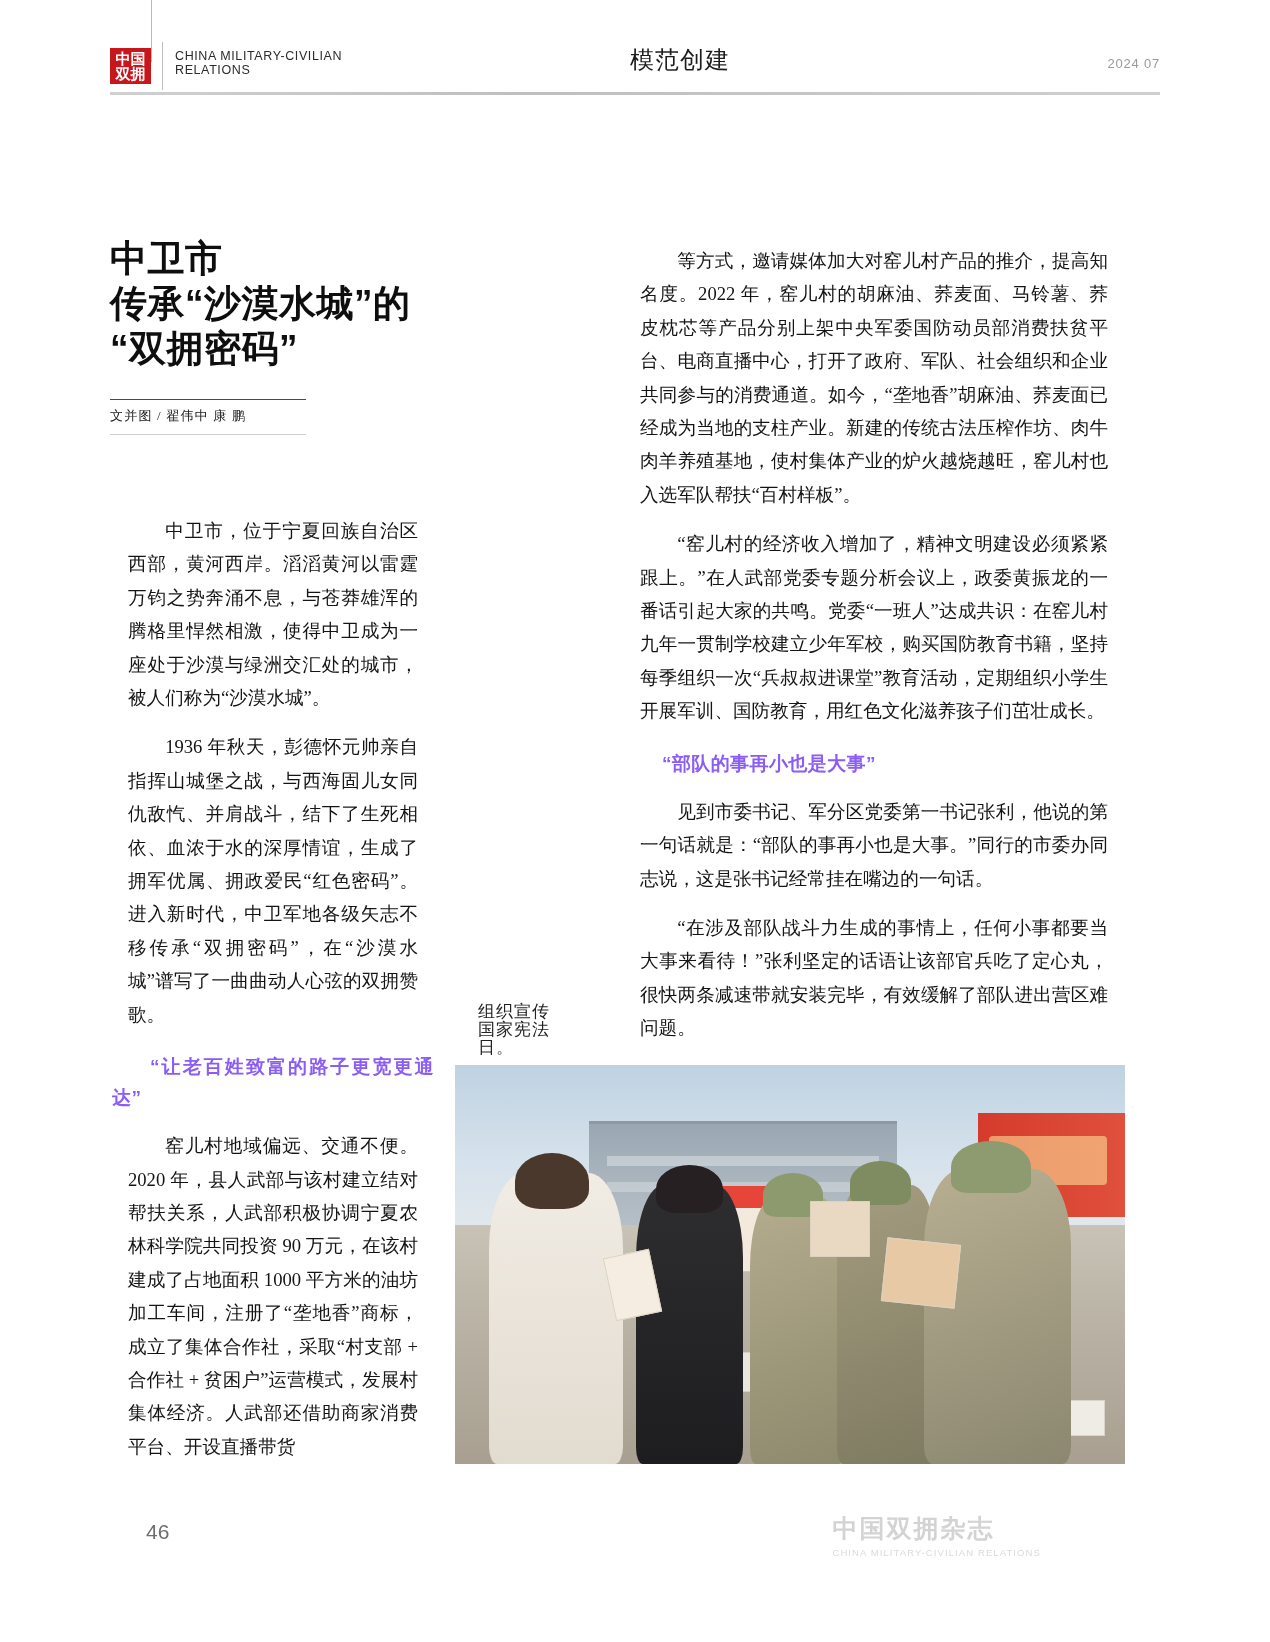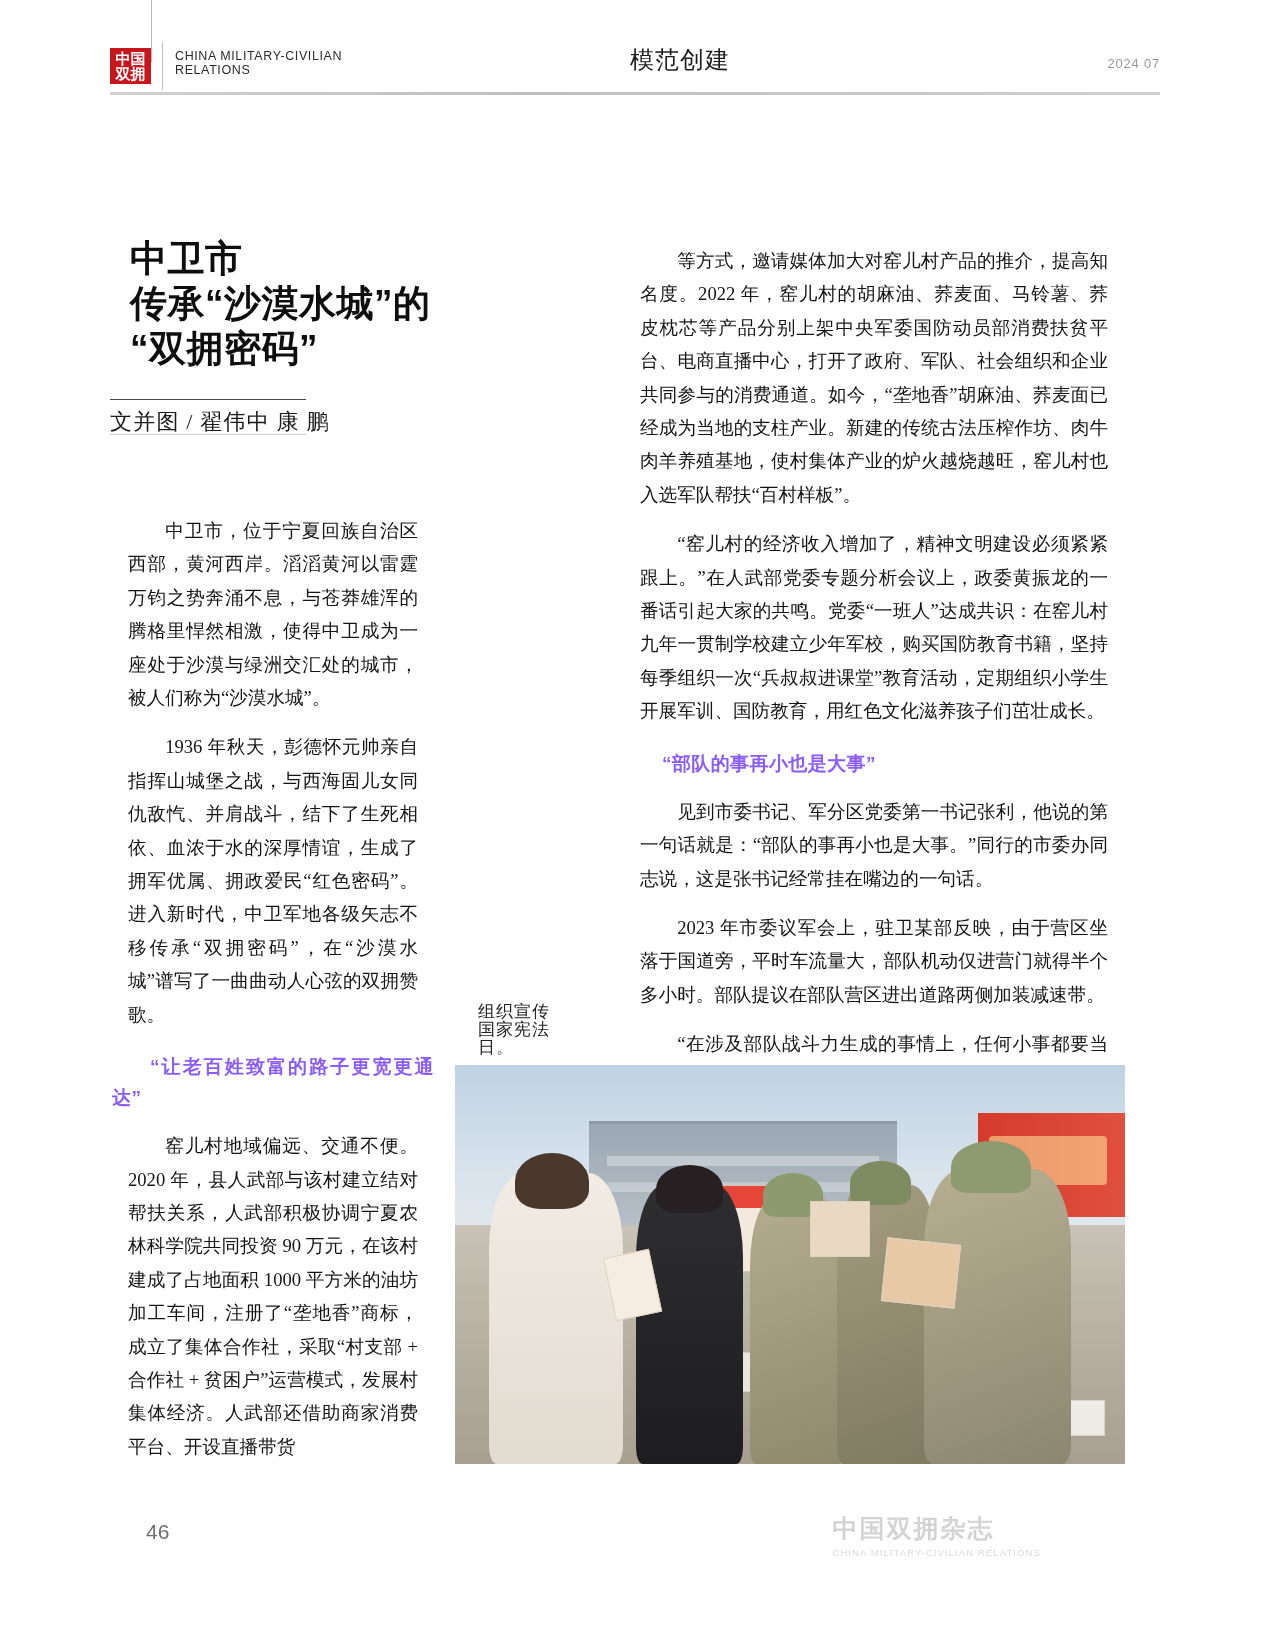--- a/index.html
+++ b/index.html
@@ -82,32 +82,31 @@
 
   
   .headline {
     position:absolute; left:110px; top:236px; width:420px;
     font-family:"Liberation Sans", sans-serif;
     font-weight:bold;
     font-size:37px;
     line-height:45px;
     color:#0e0e0e;
     letter-spacing:0.5px;
-    margin-left:20px;
   }
   .headline div { white-space:nowrap; }
 
   .byline-rule {
     position:absolute; left:110px; top:399px; width:196px; height:1px;
     background:#4a4a4a;
   }
   .byline {
     position:absolute; left:110px; top:407px;
     font-family:"Liberation Serif", serif;
-    font-size:22px;
+    font-size:13px;
     color:#1a1a1a;
     letter-spacing:1.2px;
   }
   .byline-rule2 {
     position:absolute; left:110px; top:434px; width:196px; height:1px;
     background:#cfcfcf;
   }
 
   
   .col {
@@ -276,21 +275,20 @@
     <p>1936 年秋天，彭德怀元帅亲自指挥山城堡之战，与西海固儿女同仇敌忾、并肩战斗，结下了生死相依、血浓于水的深厚情谊，生成了拥军优属、拥政爱民“红色密码”。进入新时代，中卫军地各级矢志不移传承“双拥密码”，在“沙漠水城”谱写了一曲曲动人心弦的双拥赞歌。</p>
     <p class="subhead">“让老百姓致富的路子更宽更通达”</p>
     <p>窑儿村地域偏远、交通不便。2020 年，县人武部与该村建立结对帮扶关系，人武部积极协调宁夏农林科学院共同投资 90 万元，在该村建成了占地面积 1000 平方米的油坊加工车间，注册了“垄地香”商标，成立了集体合作社，采取“村支部 + 合作社 + 贫困户”运营模式，发展村集体经济。人武部还借助商家消费平台、开设直播带货</p>
   </div>
 
   <div class="col col-right">
     <p>等方式，邀请媒体加大对窑儿村产品的推介，提高知名度。2022 年，窑儿村的胡麻油、荞麦面、马铃薯、荞皮枕芯等产品分别上架中央军委国防动员部消费扶贫平台、电商直播中心，打开了政府、军队、社会组织和企业共同参与的消费通道。如今，“垄地香”胡麻油、荞麦面已经成为当地的支柱产业。新建的传统古法压榨作坊、肉牛肉羊养殖基地，使村集体产业的炉火越烧越旺，窑儿村也入选军队帮扶“百村样板”。</p>
     <p>“窑儿村的经济收入增加了，精神文明建设必须紧紧跟上。”在人武部党委专题分析会议上，政委黄振龙的一番话引起大家的共鸣。党委“一班人”达成共识：在窑儿村九年一贯制学校建立少年军校，购买国防教育书籍，坚持每季组织一次“兵叔叔进课堂”教育活动，定期组织小学生开展军训、国防教育，用红色文化滋养孩子们茁壮成长。</p>
     <p class="subhead">“部队的事再小也是大事”</p>
     <p>见到市委书记、军分区党委第一书记张利，他说的第一句话就是：“部队的事再小也是大事。”同行的市委办同志说，这是张书记经常挂在嘴边的一句话。</p>
-    <p>2023 年市委议军会上，驻卫某部反映，由于营区坐落于国道旁，平时车流量大，部队机动仅进营门就得半个多小时。部队提议在部队营区进出道路两侧加装减速带。</p>
     <p>“在涉及部队战斗力生成的事情上，任何小事都要当大事来看待！”张利坚定的话语让该部官兵吃了定心丸，很快两条减速带就安装完毕，有效缓解了部队进出营区难问题。</p>
     <p>作为有着拥军优属光荣传统的革命老区，中卫市始终把双拥工作当作事关战略全局的重要政治任务，大力弘扬“一</p>
   </div>
 
   <div class="photo-caption">组织宣传国家宪法日。</div>
 
   <div class="photo">
     <div class="sky"></div>
     <div class="building"></div>
     <div class="ground"></div>

